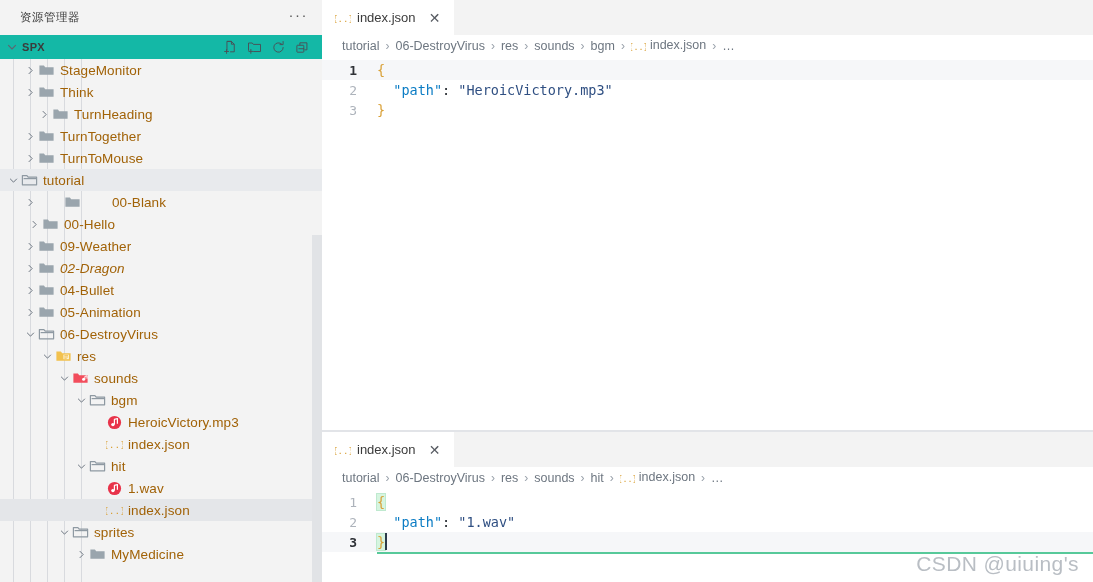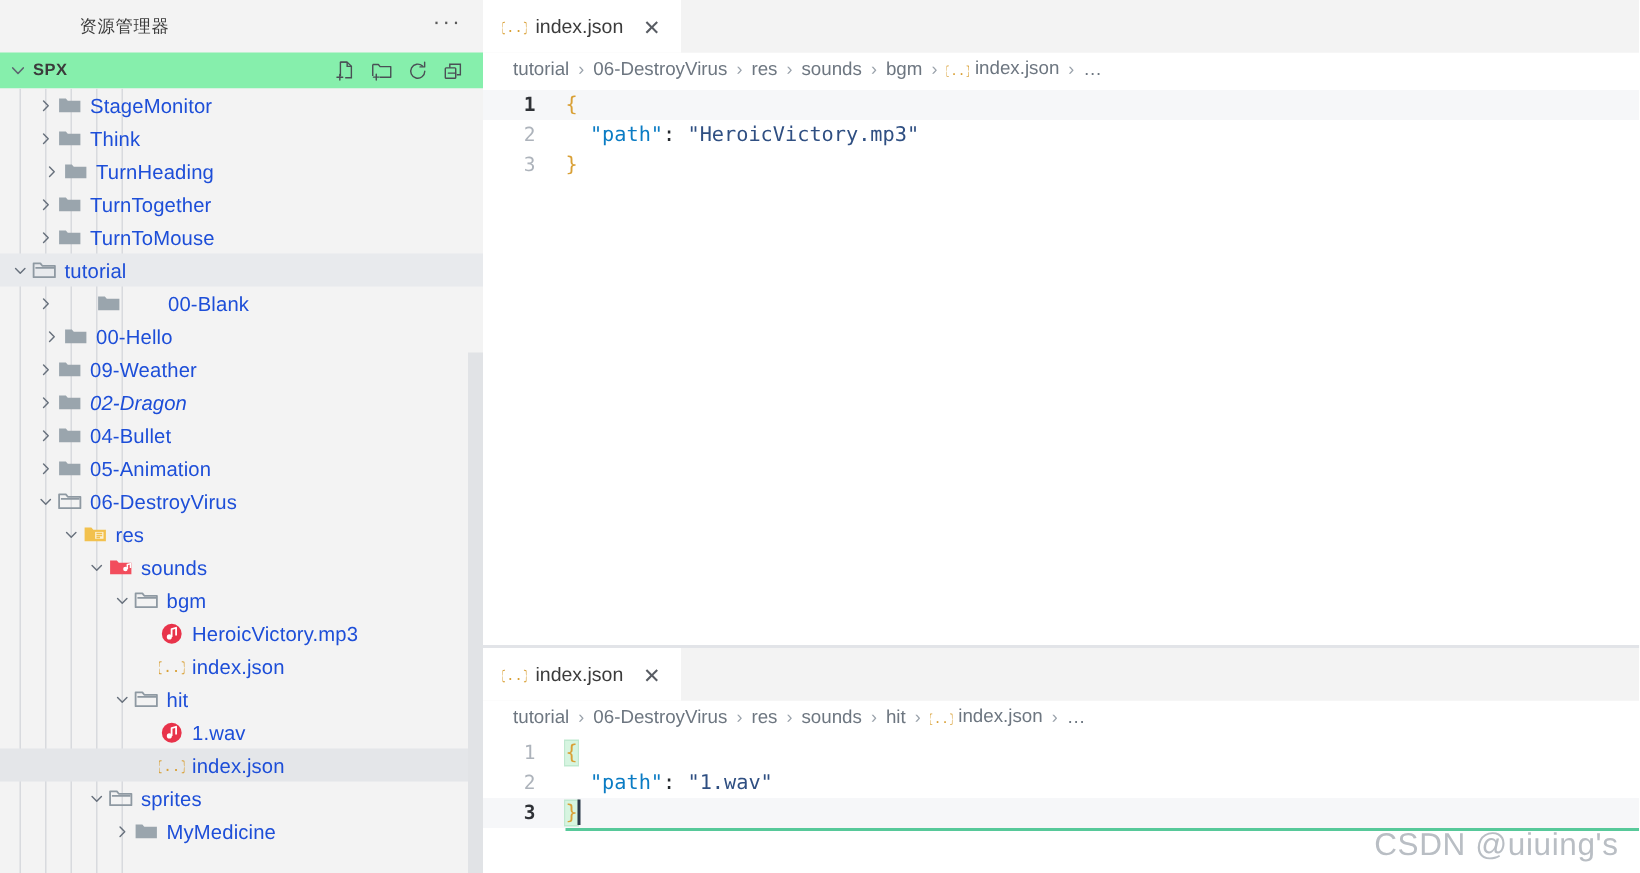--- a/index.html
+++ b/index.html
@@ -28,21 +28,20 @@
     flex: 0 0 322px;
     overflow: hidden;
   }
   .sidebar-header {
     height: 35px;
     display: flex;
     align-items: center;
     padding: 0 12px 0 20px;
     background: #f3f3f3;
     flex: 0 0 35px;
-    margin-left: 33px;
   }
   .sidebar-title {
     font-size: 11.5px;
     color: #3b3b3b;
     letter-spacing: .5px;
     flex: 1;
   }
   .more-icon {
     color: #5a5a5a;
     font-size: 15px;
@@ -50,21 +49,21 @@
     letter-spacing: 1.5px;
     padding: 0 2px 6px 2px;
     cursor: pointer;
   }
 
   .section-header {
     height: 24px;
     display: flex;
     align-items: center;
     padding: 0 6px 0 4px;
-    background: #86efac;
+    background: #14b8a6;
     flex: 0 0 24px;
   }
   .section-chevron {
     width: 16px; height: 16px;
     display: inline-flex;
     align-items: center;
     justify-content: center;
     color: #5d6670;
     flex: 0 0 16px;
   }
@@ -121,21 +120,21 @@
   .twisty svg { display:block; }
   .ficon {
     width: 18px; height: 22px;
     flex: 0 0 18px;
     display: inline-flex;
     align-items: center;
     justify-content: center;
     margin-right: 5px;
   }
   .ficon svg { display: block; }
-  .tname { font-size: 13.5px; color: #1d4ed8; letter-spacing: .1px; }
+  .tname { font-size: 13.5px; color: #a16207; letter-spacing: .1px; }
 
   
   .guide {
     position: absolute;
     top: 0; bottom: 0;
     width: 1px;
     background: #d8dade;
   }
 
   
@@ -353,21 +352,21 @@
               <path d="M4.4 2.6 L7.8 6 L4.4 9.4" fill="none" stroke="currentColor" stroke-width="1.05" stroke-linecap="round" stroke-linejoin="round"></path>
             </svg>
           </span>
           <span class="ficon">
             <svg width="17" height="17" viewBox="0 0 17 17">
               <path d="M1.4 3.6h4.5l1.3 1.6h8.4v7.6H1.4z" fill="#9aa5ad"></path>
             </svg>
           </span>
           <span class="tname">Think</span>
         </div>
-        <div class="tree-row" style="padding-left: 27px;">
+        <div class="tree-row" style="padding-left: 37px;">
           <span class="twisty">
             <svg width="11" height="11" viewBox="0 0 12 12">
               <path d="M4.4 2.6 L7.8 6 L4.4 9.4" fill="none" stroke="currentColor" stroke-width="1.05" stroke-linecap="round" stroke-linejoin="round"></path>
             </svg>
           </span>
           <span class="ficon">
             <svg width="17" height="17" viewBox="0 0 17 17">
               <path d="M1.4 3.6h4.5l1.3 1.6h8.4v7.6H1.4z" fill="#9aa5ad"></path>
             </svg>
           </span>

